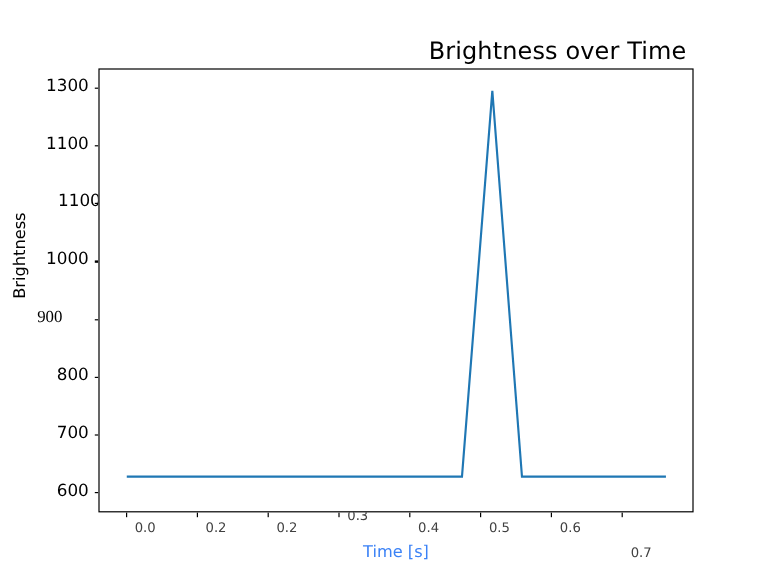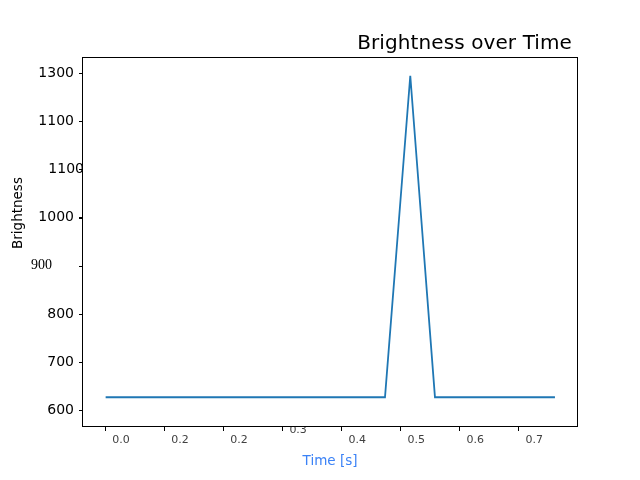--- a/index.html
+++ b/index.html
@@ -110,21 +110,21 @@
       <div class="ytick-label" style="right: 566px; top: 63.8984px;">1300</div>
     </div>
   <div id="xtick-labels">
       <div class="xtick-label" style="left: 79.7333px; width: 50px; top: 433px;">0.0</div>
       <div class="xtick-label" style="left: 138.781px; width: 50px; top: 433px;">0.2</div>
       <div class="xtick-label" style="left: 197.829px; width: 50px; top: 433px;">0.2</div>
       <div class="xtick-label" style="left: 256.876px; width: 50px; top: 423px;">0.3</div>
       <div class="xtick-label" style="left: 315.924px; width: 50px; top: 433px;">0.4</div>
       <div class="xtick-label" style="left: 374.971px; width: 50px; top: 433px;">0.5</div>
       <div class="xtick-label" style="left: 434.019px; width: 50px; top: 433px;">0.6</div>
-      <div class="xtick-label" style="left: 493.067px; width: 50px; top: 433px;">0.7</div>
+      <div class="xtick-label" style="left: 493.067px; width: 50px; top: 454px;">0.7</div>
     </div>
   <div id="tick-marks">
       <div class="tick-mark" style="left: 78.5px; top: 410.138px; width: 3.5px; height: 1.1px;"></div>
       <div class="tick-mark" style="left: 78.5px; top: 361.961px; width: 3.5px; height: 1.1px;"></div>
       <div class="tick-mark" style="left: 78.5px; top: 313.784px; width: 3.5px; height: 1.1px;"></div>
       <div class="tick-mark" style="left: 78.5px; top: 265.607px; width: 3.5px; height: 1.1px;"></div>
       <div class="tick-mark" style="left: 78.5px; top: 217.43px; width: 3.5px; height: 1.1px;"></div>
       <div class="tick-mark" style="left: 78.5px; top: 169.253px; width: 3.5px; height: 1.1px;"></div>
       <div class="tick-mark" style="left: 78.5px; top: 121.076px; width: 3.5px; height: 1.1px;"></div>
       <div class="tick-mark" style="left: 78.5px; top: 72.8984px; width: 3.5px; height: 1.1px;"></div>

